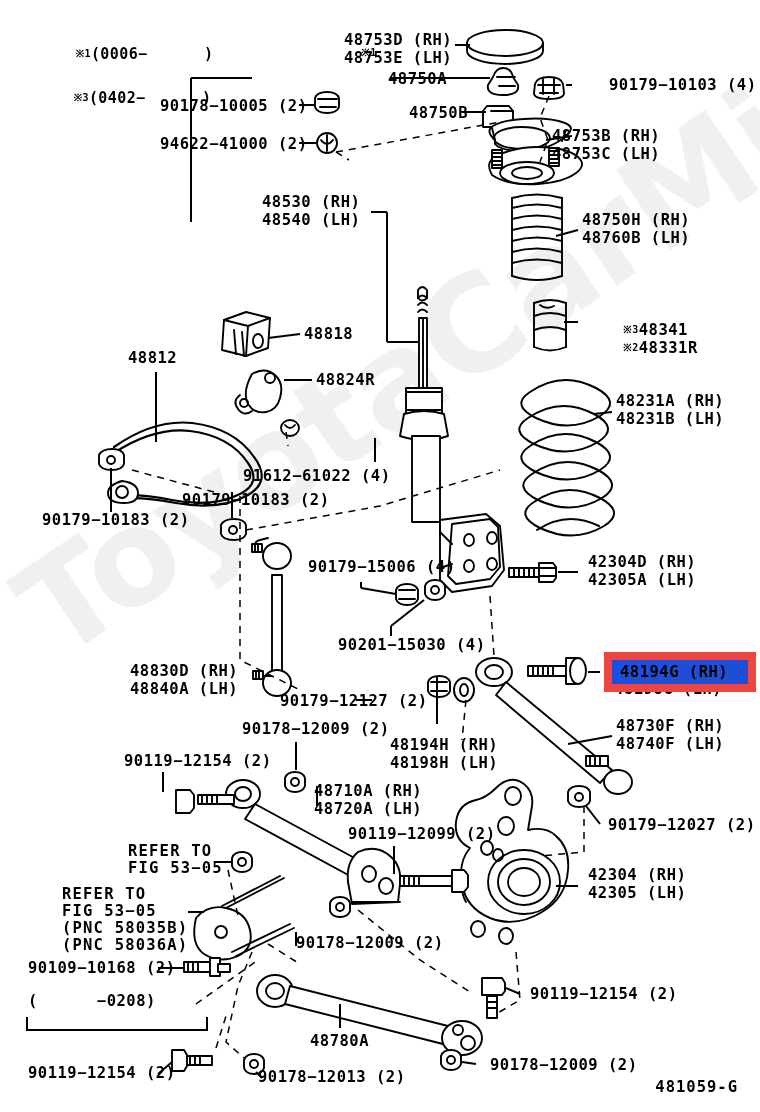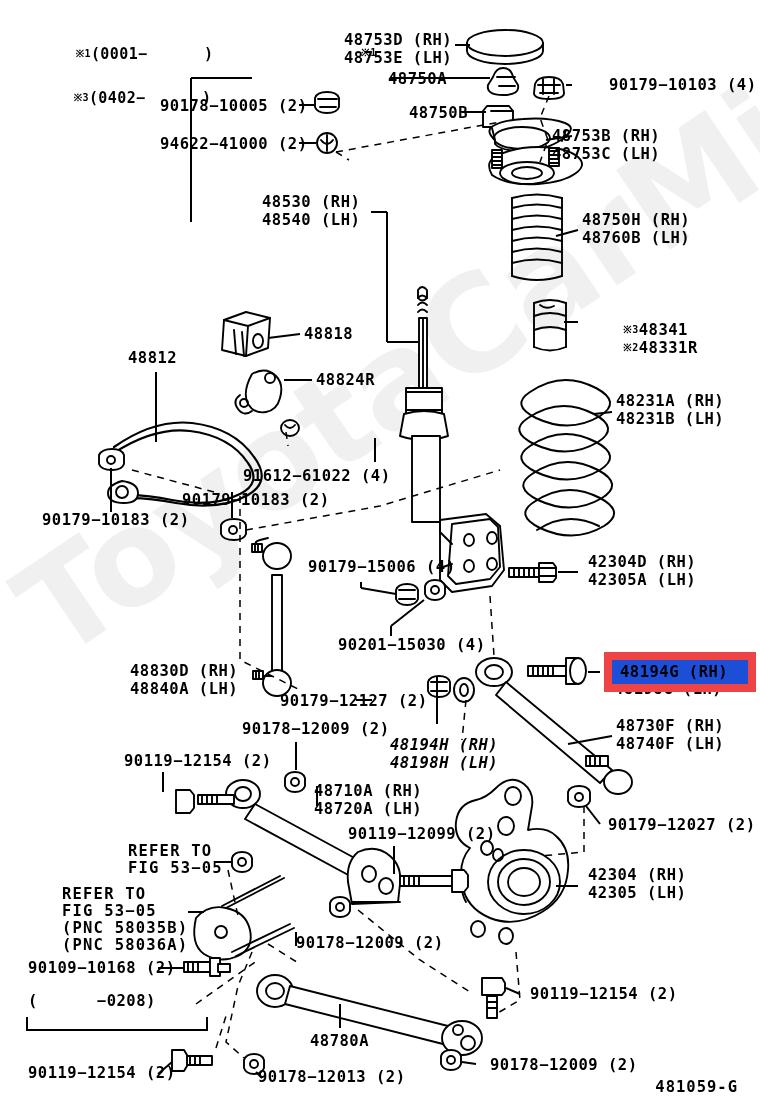--- a/index.html
+++ b/index.html
@@ -381,21 +381,21 @@
 
       <line x1="520" y1="994" x2="506" y2="988"></line>
 
       <line x1="600" y1="672" x2="588" y2="672"></line>
 
       <line x1="455" y1="45" x2="468" y2="45"></line>
     </g>
   </svg>
 
   <div class="lbl note" style="left:38px;top:27px;">
-    <span class="sub">※1</span><span>(0001−      )</span>
+    <span class="sub">※1</span><span>(0006−      )</span>
   </div>
   <div class="lbl note" style="left:36px;top:71px;">
     <span class="sub">※3</span><span>(0402−      )</span>
   </div>
 
   <div class="lbl" style="left:322px;top:26px;">
     <span class="sub">※1</span>
   </div>
   <div class="lbl" style="left:344px;top:24px;margin-top:7px;">48753D (RH)
 48753E (LH)</div>
@@ -441,21 +441,21 @@
 
   <div class="lbl" style="left:614px;top:680px;">48198G (LH)</div>
   <div class="lbl" style="left:616px;top:717px;">48730F (RH)
 48740F (LH)</div>
 
   <div class="lbl" style="left:130px;top:662px;">48830D (RH)
 48840A (LH)</div>
   <div class="lbl" style="left:280px;top:692px;">90179−12127 (2)</div>
   <div class="lbl" style="left:242px;top:720px;">90178−12009 (2)</div>
 
-  <div class="lbl" style="left:390px;top:736px;font-style:italic;">48194H (RH)
+  <div class="lbl" style="left:390px;top:736px;">48194H (RH)
 48198H (LH)</div>
 
   <div class="lbl" style="left:124px;top:752px;">90119−12154 (2)</div>
   <div class="lbl" style="left:314px;top:782px;">48710A (RH)
 48720A (LH)</div>
   <div class="lbl" style="left:348px;top:825px;">90119−12099 (2)</div>
 
   <div class="lbl" style="left:608px;top:816px;text-align:center;">90179−12027 (2)</div>
   <div class="lbl" style="left:588px;top:866px;">42304 (RH)
 42305 (LH)</div>

